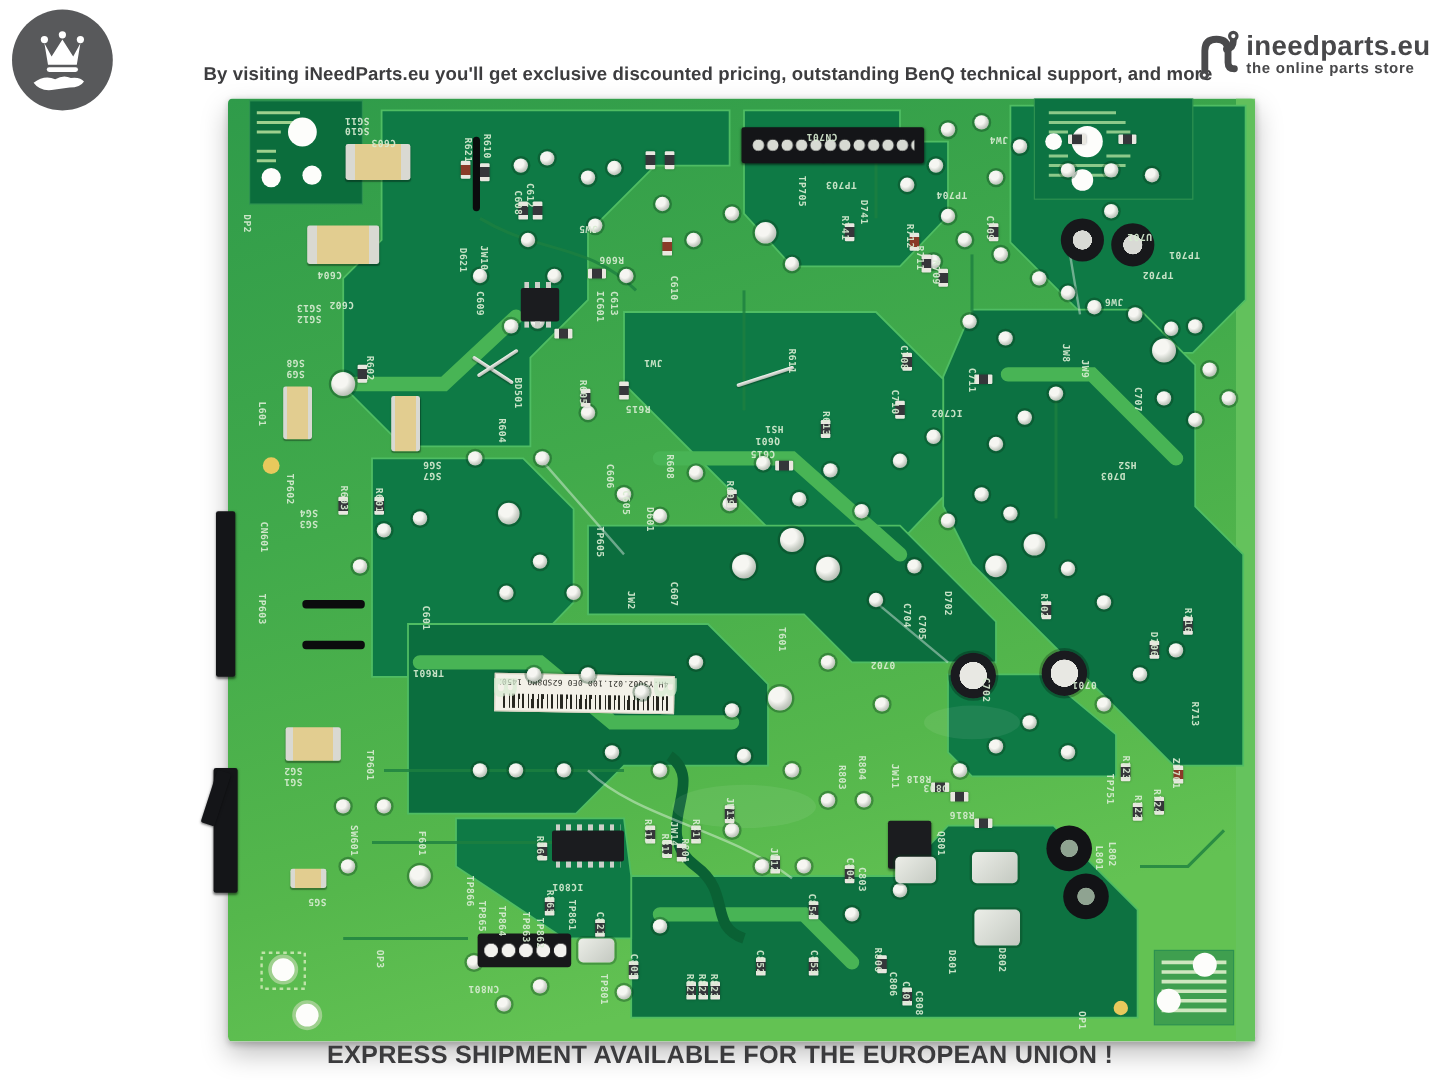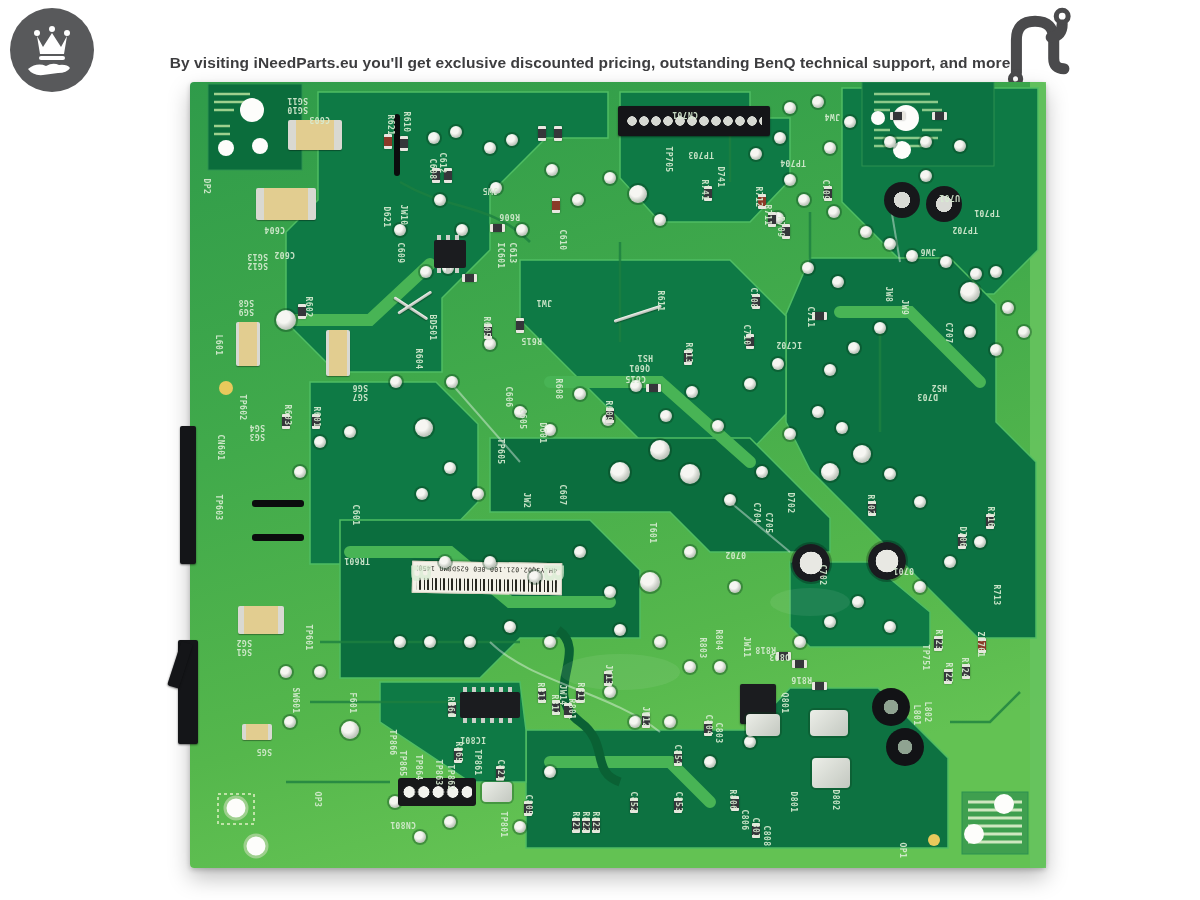--- a/index.html
+++ b/index.html
@@ -78,20 +78,24 @@
 
   <div id="brand">
     <svg width="88" height="78" viewBox="0 0 90 92">
       <g fill="none" stroke="#4a4a4c" stroke-width="13" stroke-linecap="round">
         <path d="M16 79 L16 40 Q16 18 38 18 Q60 18 60 40 L60 62 Q60 74 72 74"></path>
         <path d="M70 21 Q70 35 57 37"></path>
       </g>
       <circle cx="70" cy="12" r="7" fill="#fff" stroke="#4a4a4c" stroke-width="6"></circle>
       <circle cx="15" cy="86" r="6" fill="#fff" stroke="#4a4a4c" stroke-width="6"></circle>
     </svg>
+    <div id="brand-text">
+      <div id="brand-name">ineedparts.eu</div>
+      <div id="brand-tag">the online parts store</div>
+    </div>
   </div>
 
   <div id="pcb">
     <svg width="856" height="786" viewBox="0 0 856 786">
       <defs>
         <linearGradient id="bg" x1="0" y1="0" x2=".3" y2="1">
           <stop offset="0" stop-color="#2f9b4a"></stop>
             <stop offset=".45" stop-color="#41aa4b"></stop>
           <stop offset=".8" stop-color="#55b74c"></stop>
             <stop offset="1" stop-color="#63c253"></stop>
@@ -546,14 +550,15 @@
         <span class="silk" style="left: 381px; top: 612px; transform: rotate(90deg);">R801</span>
         <span class="silk" style="left: 390px; top: 596px; transform: rotate(90deg);">R817</span>
         <span class="silk" style="left: 418px; top: 578px; transform: rotate(90deg);">JW13</span>
         <span class="silk" style="left: 455px; top: 620px; transform: rotate(90deg);">JW12</span>
         <span class="silk" style="left: 712px; top: 756px; transform: rotate(90deg);">OP1</span>
         <span class="silk big" style="left: 230px; top: 466px; transform: rotate(90deg);">B</span>
         <span class="silk big" style="left: 363px; top: 466px; transform: rotate(90deg);">B</span>
       </div>
   </div>
 
+  <div id="footer-text">EXPRESS SHIPMENT AVAILABLE FOR THE EUROPEAN UNION !</div>
 
 </div>
 
 </body></html>

